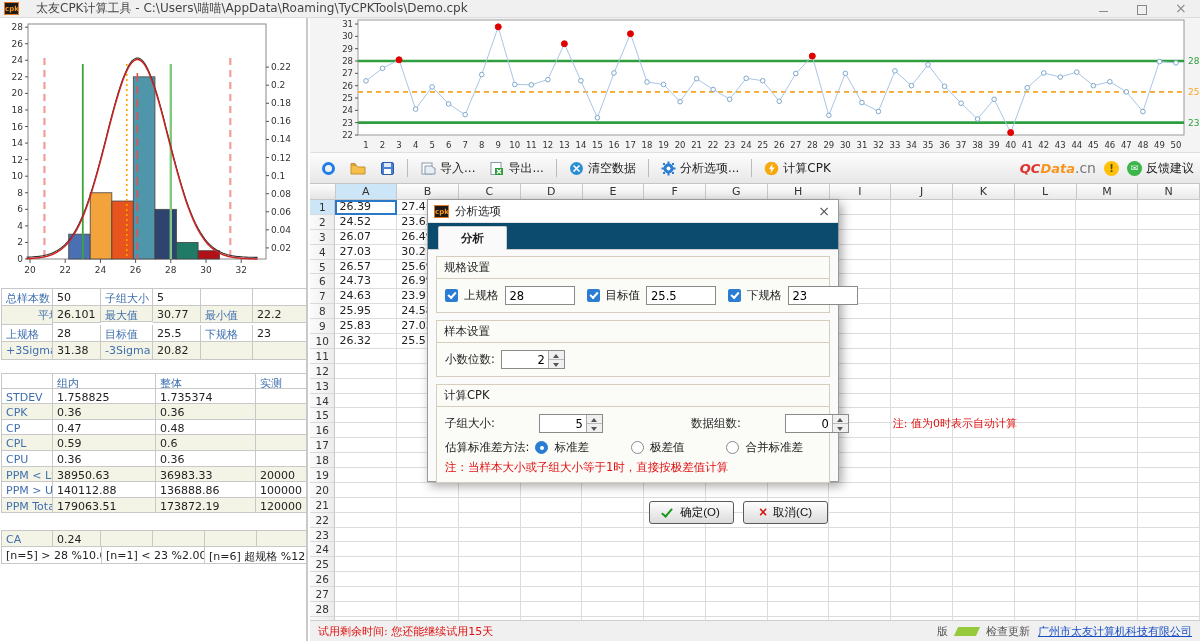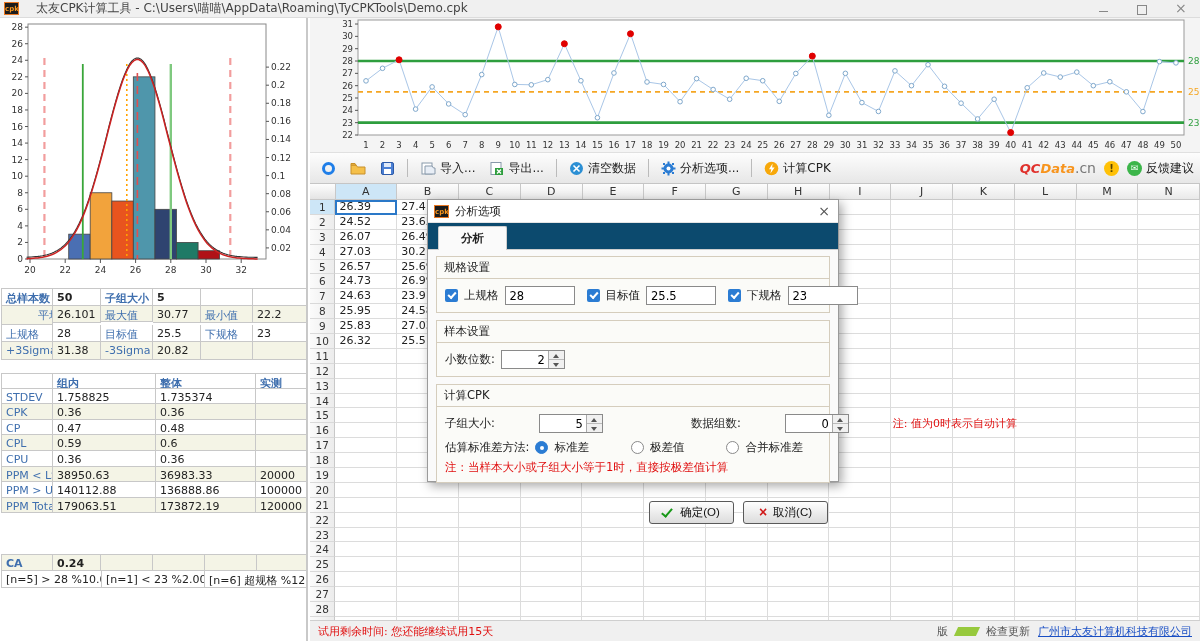--- a/index.html
+++ b/index.html
@@ -16,21 +16,21 @@
   .wc-min::after{content:"";position:absolute;left:1px;top:8px;width:9px;height:1px;background:#888;}
   .wc-max::after{content:"";position:absolute;left:1px;top:2px;width:8px;height:8px;border:1px solid #888;}
   .wc-close::after{content:"\00D7";position:absolute;left:1px;top:-3px;font-size:14px;color:#888;}
   
   #left-panel{position:absolute;left:0;top:18px;width:308px;height:623px;background:#fff;border-right:2px solid #c9c9c9;box-sizing:border-box;}
   #histsvg{position:absolute;left:0;top:0;}
   .stat-table{position:absolute;left:1px;}
   .s-row{display:flex;}
   .s-cell{border-right:1px solid #c8c8c8;border-bottom:1px solid #c8c8c8;box-sizing:border-box;
           padding:2px 3px 0 4px;overflow:hidden;white-space:nowrap;}
-  .s-top{border-top:1px solid #c8c8c8;font-weight:bold;}
+  .s-top{border-top:1px solid #c8c8c8;}
   .s-left{border-left:1px solid #c8c8c8;}
   .lbl{color:#3f6fae;}
   .alt{background:#f4f4e6;}
   
   #chart-region{position:absolute;left:310px;top:18px;width:890px;height:134px;background:#f4f4f4;}
   #toolbar{position:absolute;left:310px;top:152px;width:890px;height:32px;box-sizing:border-box;
            background:linear-gradient(#fdfdfd,#e7e7e7);border-bottom:1px solid #c5c5c5;border-top:1px solid #e0e0e0;
            display:flex;align-items:center;padding:0 6px;gap:4px;}
   .tb-btn{display:flex;align-items:center;gap:4px;padding:3px 5px;border-radius:3px;font-size:12px;color:#222;cursor:default;}
   .tb-sep{width:1px;height:18px;background:#bbb;margin:0 3px;}
@@ -280,21 +280,21 @@
           <div class="s-cell" style="width:100px;height:15.6px;">136888.86</div>
           <div class="s-cell" style="width:51px;height:15.6px;">100000</div>
         </div>
         <div class="s-row">
           <div class="s-cell lbl s-left alt" style="width:52px;height:15.6px;">PPM Total</div>
           <div class="s-cell alt" style="width:103px;height:15.6px;">179063.51</div>
           <div class="s-cell alt" style="width:100px;height:15.6px;">173872.19</div>
           <div class="s-cell alt" style="width:51px;height:15.6px;">120000</div>
         </div>
       </div>
-    <div id="t3" class="stat-table" style="top:536px;">
+    <div id="t3" class="stat-table" style="top:512px;">
         <div class="s-row">
           <div class="s-cell lbl alt s-top s-left" style="width:52px;height:17px;">CA</div>
           <div class="s-cell alt s-top" style="width:48px;height:17px;">0.24</div>
           <div class="s-cell alt s-top" style="width:52px;height:17px;"></div>
           <div class="s-cell alt s-top" style="width:52px;height:17px;"></div>
           <div class="s-cell alt s-top" style="width:52px;height:17px;"></div>
           <div class="s-cell alt s-top" style="width:50px;height:17px;"></div>
         </div>
         <div class="s-row">
           <div class="s-cell s-left" style="width:101px;height:17px;">[n=5] &gt; 28  %10.00</div>

